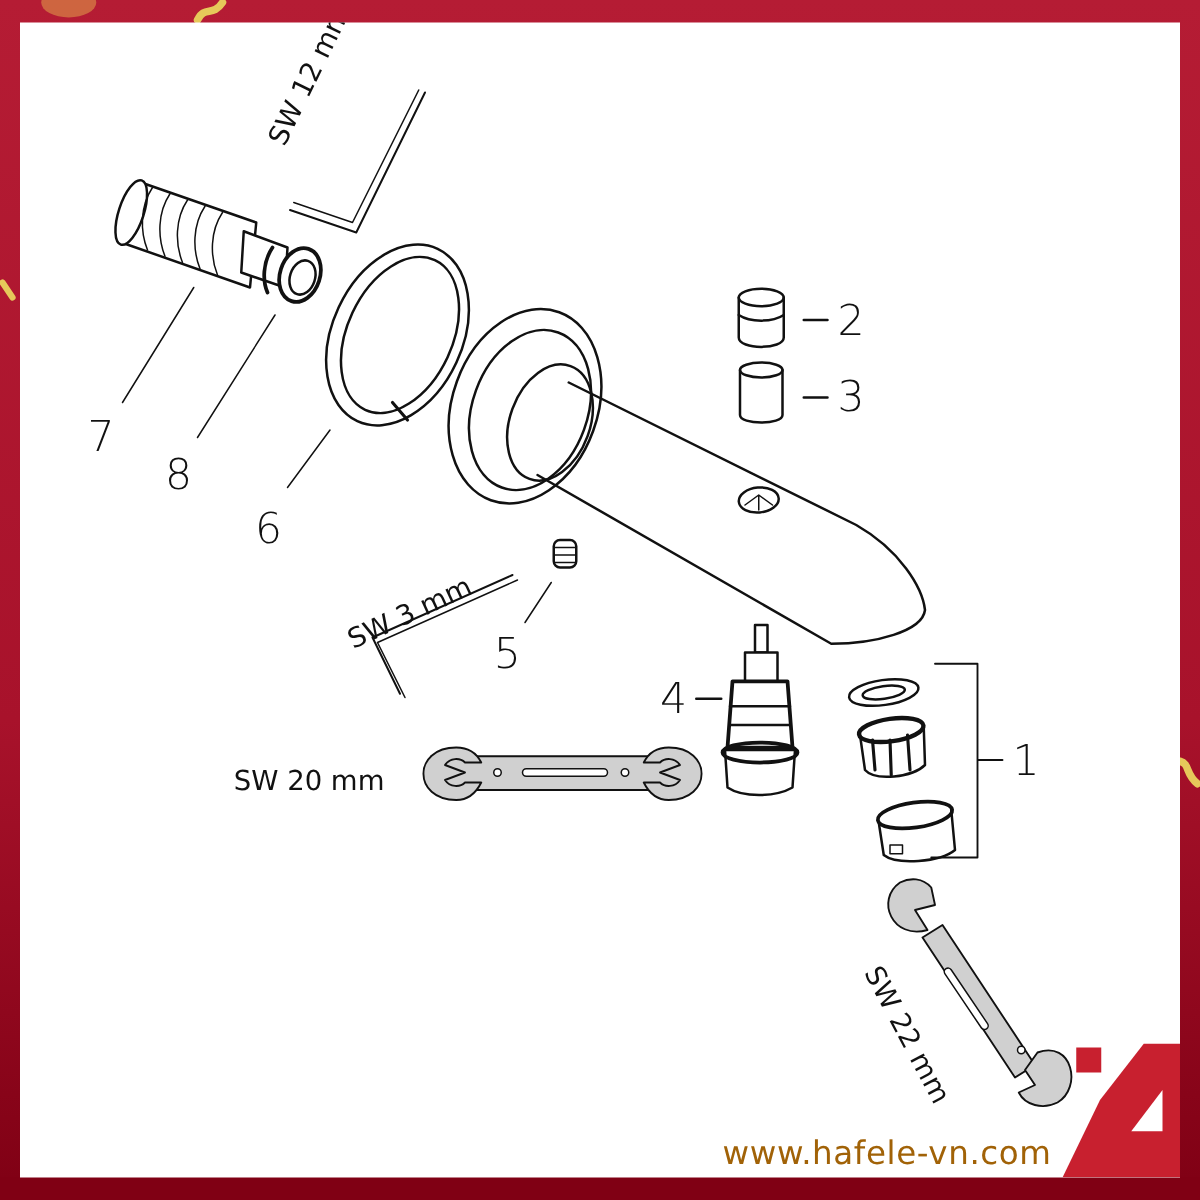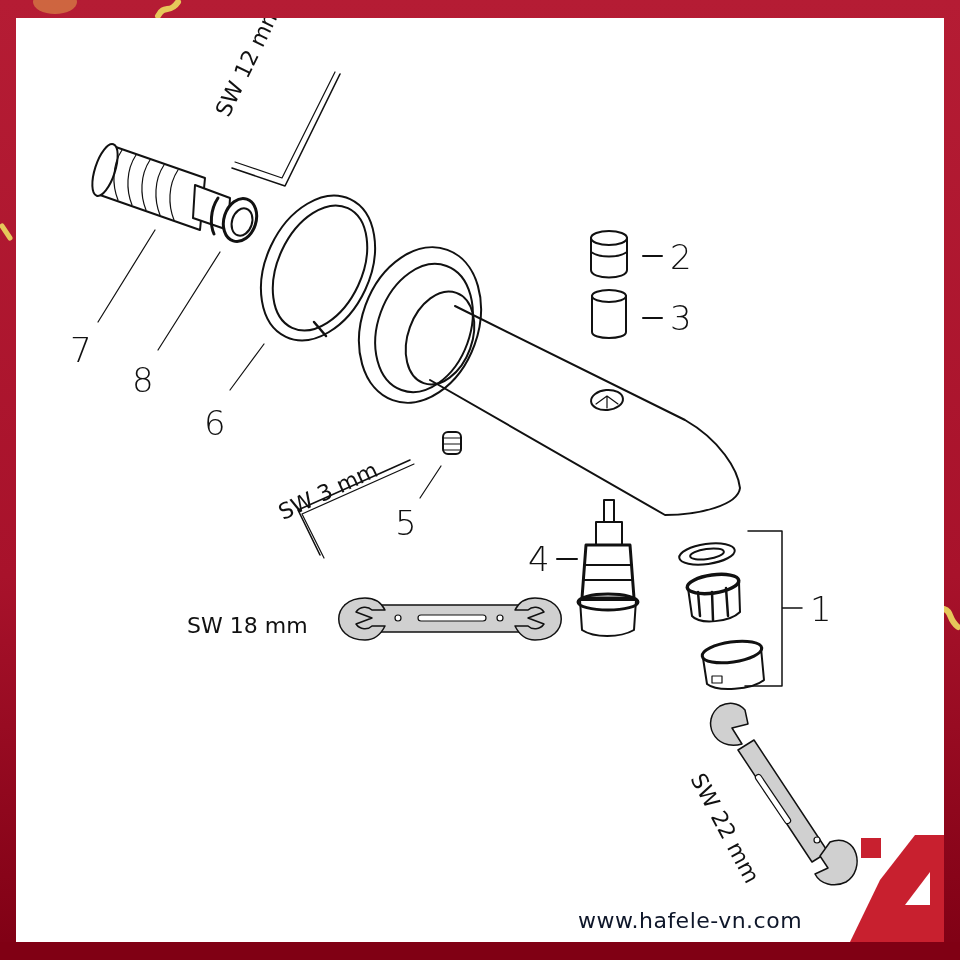--- a/index.html
+++ b/index.html
@@ -5,21 +5,21 @@
   html,body{margin:0;padding:0;}
   body{width:960px;height:960px;overflow:hidden;position:relative;
        background:linear-gradient(180deg,#b51c34 0%,#a8122b 60%,#7f0014 100%);
        font-family:"DejaVu Sans","Liberation Sans",sans-serif;}
   .frame-bottom{position:absolute;left:0;top:942px;width:960px;height:18px;background:#800014;}
   .canvas{position:absolute;left:16px;top:18px;width:928px;height:924px;background:#ffffff;overflow:hidden;}
   .confetti{position:absolute;}
   .lbl{position:absolute;font-family:"DejaVu Sans","Liberation Sans",sans-serif;color:#111;white-space:nowrap;line-height:1;}
   .num{font-size:34px;font-weight:300;}
   .tool{font-size:22px;}
-  .url{position:absolute;left:578px;top:908px;font-size:22px;color:#0f172a;letter-spacing:0.5px;}
+  .url{position:absolute;left:578px;top:908px;font-size:26px;color:#a16207;letter-spacing:0.5px;}
 </style>
 </head>
 <body>
 
 <div class="frame-bottom"></div>
 
 <svg class="confetti" style="left:150px;top:0;" width="40" height="20" viewBox="0 0 40 20">
     <path d="M8 16 C14 4,20 14,28 2" stroke="#e6c85a" stroke-width="6" fill="none" stroke-linecap="round"></path>
   </svg>
 <svg class="confetti" style="left:0;top:222px;" width="14" height="20" viewBox="0 0 14 20">
@@ -146,18 +146,18 @@
   <span class="lbl num" style="left:188px;top:388px;">6</span>
   <span class="lbl num" style="left:654px;top:222px;">2</span>
   <span class="lbl num" style="left:654px;top:283px;">3</span>
   <span class="lbl num" style="left:379px;top:488px;">5</span>
   <span class="lbl num" style="left:512px;top:524px;">4</span>
   <span class="lbl num" style="left:794px;top:574px;">1</span>
 
   
   <span class="lbl tool" style="left:216px;top:80px;transform:rotate(-64deg);transform-origin:left bottom;">SW 12 mm</span>
   <span class="lbl tool" style="left:264px;top:485px;transform:rotate(-25deg);transform-origin:left center;">SW 3 mm</span>
-  <span class="lbl tool" style="left:171px;top:597px;">SW 18 mm</span>
+  <span class="lbl tool" style="left:171px;top:597px;">SW 20 mm</span>
   <span class="lbl tool" style="left:690px;top:752px;transform:rotate(62deg);transform-origin:left top;">SW 22 mm</span>
 
   
   <span class="url" style="left:562px;top:890px;">www.hafele-vn.com</span>
 </div>
 
 </body></html>

